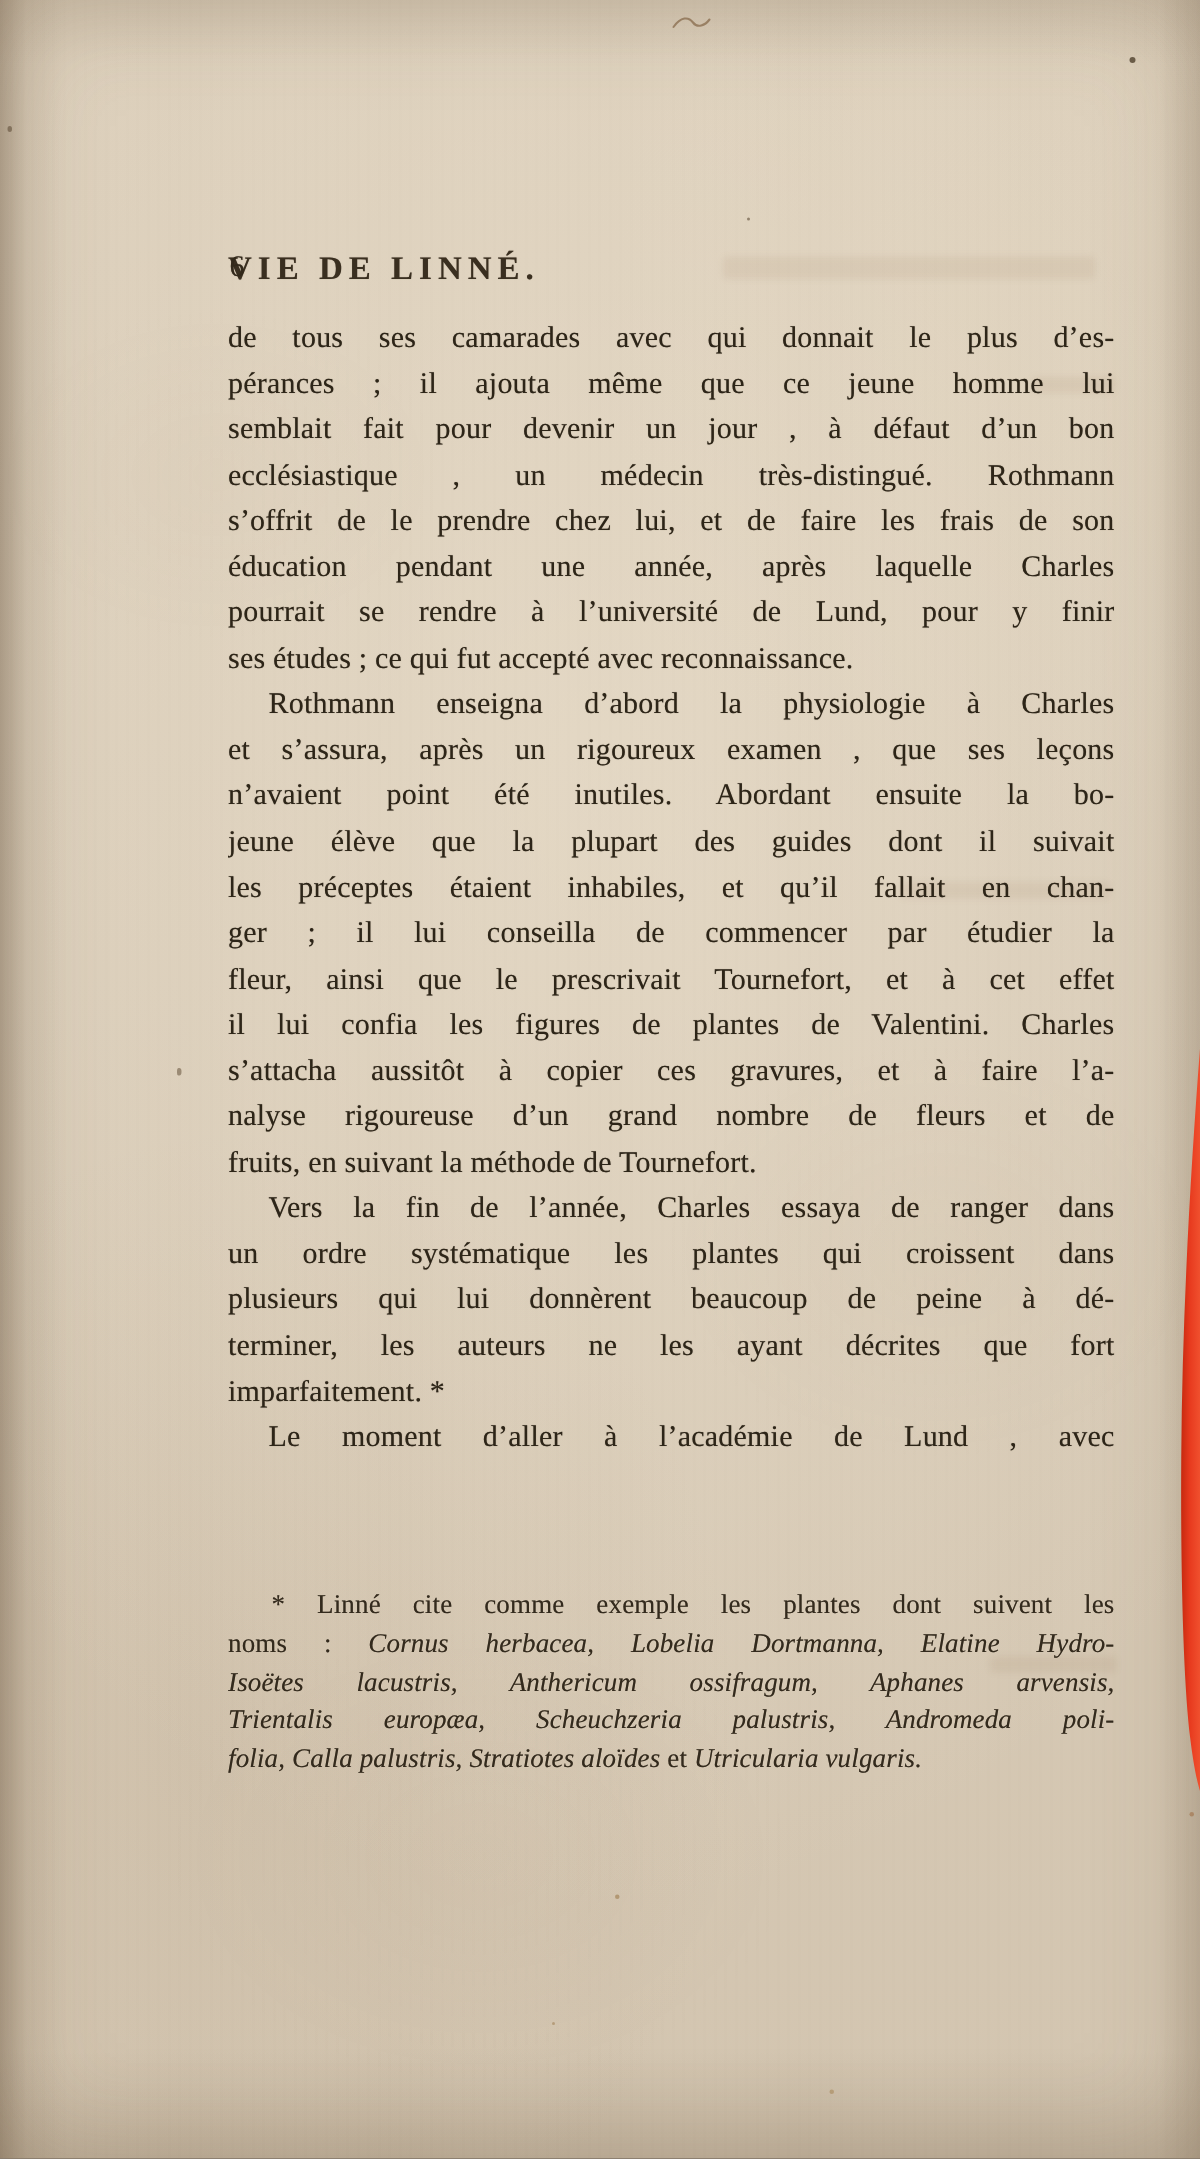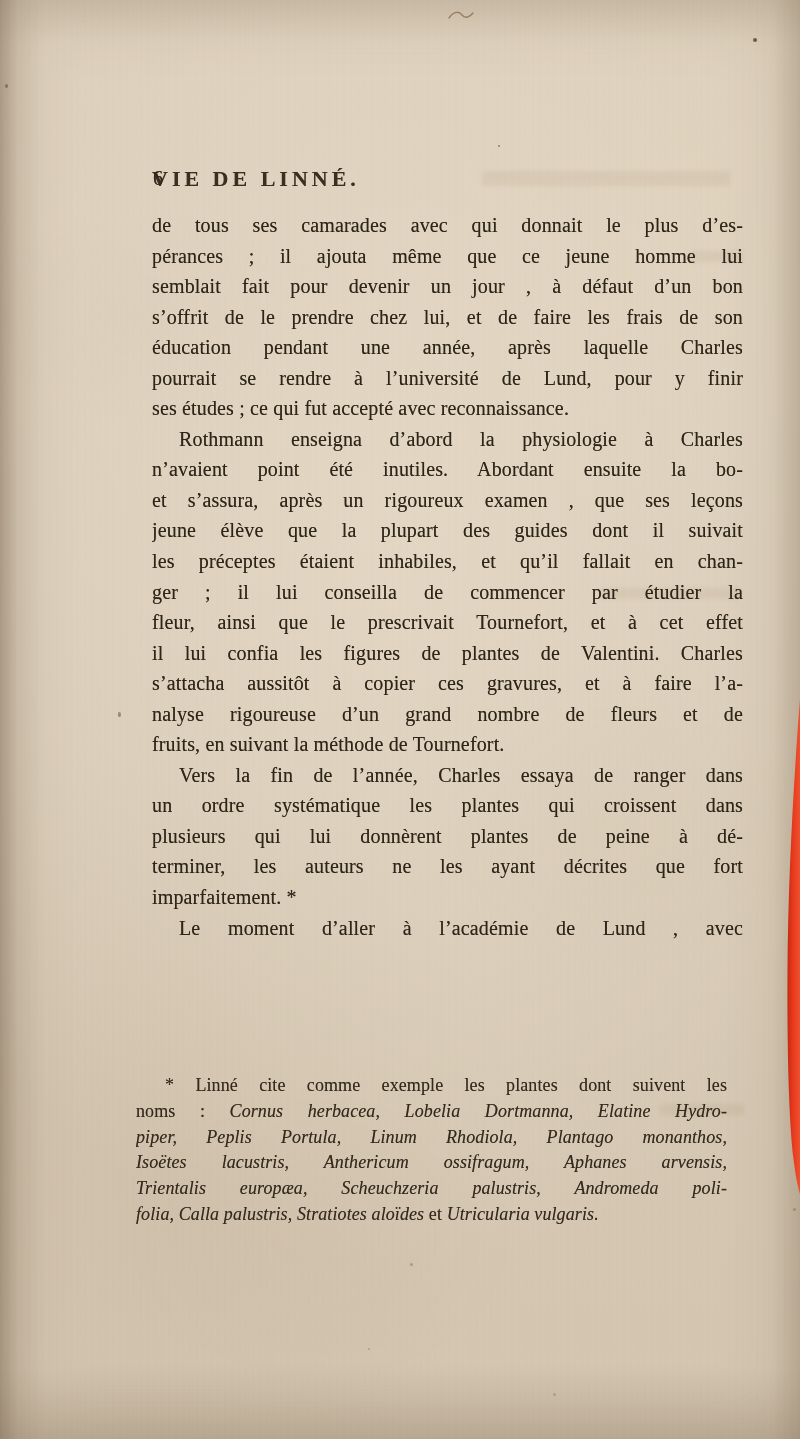--- a/index.html
+++ b/index.html
@@ -46,21 +46,21 @@
   .body-text{position:absolute;left:152px;top:210px;width:591px;}
   .line{
     font-size:20px;line-height:30.55px;height:30.55px;
     letter-spacing:.15px;
     text-align:justify;text-align-last:justify;
     overflow:hidden;
     text-shadow:0 0 .5px rgba(45,35,22,.5);
   }
   .line.indent{text-indent:27px;}
   .line.short{text-align-last:left;}
-  .footnote{position:absolute;left:136px;top:1057px;width:591px;margin-top:16px;}
+  .footnote{position:absolute;left:152px;top:1057px;width:591px;}
   .fline{
     font-size:18px;line-height:25.8px;height:25.8px;
     letter-spacing:.1px;
     text-align:justify;text-align-last:justify;
     overflow:hidden;
     color:#332a1d;text-shadow:0 0 .4px rgba(45,35,22,.45);
   }
   .fline.indent{text-indent:29px;}
   .fline.short{text-align-last:left;}
   .fline i{font-style:italic;}
@@ -96,47 +96,47 @@
 
   <header class="running-head">
     <span class="pageno">6</span>
     <span class="title">VIE DE LINNÉ.</span>
   </header>
 
   <main class="body-text" id="body-text">
       <div class="line">de tous ses camarades avec qui donnait le plus d’es-</div>
       <div class="line">pérances ; il ajouta même que ce jeune homme lui</div>
       <div class="line">semblait fait pour devenir un jour , à défaut d’un bon</div>
+      <div class="line">ecclésiastique , un médecin très-distingué. Rothmann</div>
       <div class="line">s’offrit de le prendre chez lui, et de faire les frais de son</div>
       <div class="line">éducation pendant une année, après laquelle Charles</div>
       <div class="line">pourrait se rendre à l’université de Lund, pour y finir</div>
       <div class="line short">ses études ; ce qui fut accepté avec reconnaissance.</div>
       <div class="line indent">Rothmann enseigna d’abord la physiologie à Charles</div>
+      <div class="line">et s’assura, après un rigoureux examen , que ses leçons</div>
       <div class="line">n’avaient point été inutiles. Abordant ensuite la bo-</div>
-      <div class="line">et s’assura, après un rigoureux examen , que ses leçons</div>
       <div class="line">jeune élève que la plupart des guides dont il suivait</div>
       <div class="line">les préceptes étaient inhabiles, et qu’il fallait en chan-</div>
       <div class="line">ger ; il lui conseilla de commencer par étudier la</div>
       <div class="line">fleur, ainsi que le prescrivait Tournefort, et à cet effet</div>
       <div class="line">il lui confia les figures de plantes de Valentini. Charles</div>
       <div class="line">s’attacha aussitôt à copier ces gravures, et à faire l’a-</div>
       <div class="line">nalyse rigoureuse d’un grand nombre de fleurs et de</div>
       <div class="line short">fruits, en suivant la méthode de Tournefort.</div>
       <div class="line indent">Vers la fin de l’année, Charles essaya de ranger dans</div>
       <div class="line">un ordre systématique les plantes qui croissent dans</div>
-      <div class="line">plusieurs qui lui donnèrent plantes de peine à dé-</div>
+      <div class="line">plusieurs qui lui donnèrent beaucoup de peine à dé-</div>
       <div class="line">terminer, les auteurs ne les ayant décrites que fort</div>
       <div class="line short">imparfaitement. *</div>
       <div class="line indent">Le moment d’aller à l’académie de Lund , avec</div>
     </main>
 
   <aside class="footnote" id="footnote">
       <div class="fline indent"><span>* Linné cite comme exemple les plantes dont suivent les</span></div>
       <div class="fline"><span>noms : </span><i>Cornus herbacea, Lobelia Dortmanna, Elatine Hydro-</i></div>
-      <div class="fline"><i>piper, Peplis Portula, Linum Rhodiola, Plantago monanthos,</i></div>
       <div class="fline"><i>Isoëtes lacustris, Anthericum ossifragum, Aphanes arvensis,</i></div>
       <div class="fline"><i>Trientalis europæa, Scheuchzeria palustris, Andromeda poli-</i></div>
       <div class="fline short"><i>folia, Calla palustris, Stratiotes aloïdes</i><span> et </span><i>Utricularia vulgaris.</i></div>
     </aside>
 
   <svg class="ribbon" width="16" height="500" viewBox="0 0 16 500">
     <defs>
       <linearGradient id="rg" x1="0" y1="0" x2="1" y2="0">
         <stop offset="0" stop-color="#c6290f"></stop>
         <stop offset="0.45" stop-color="#e73a1e"></stop>

